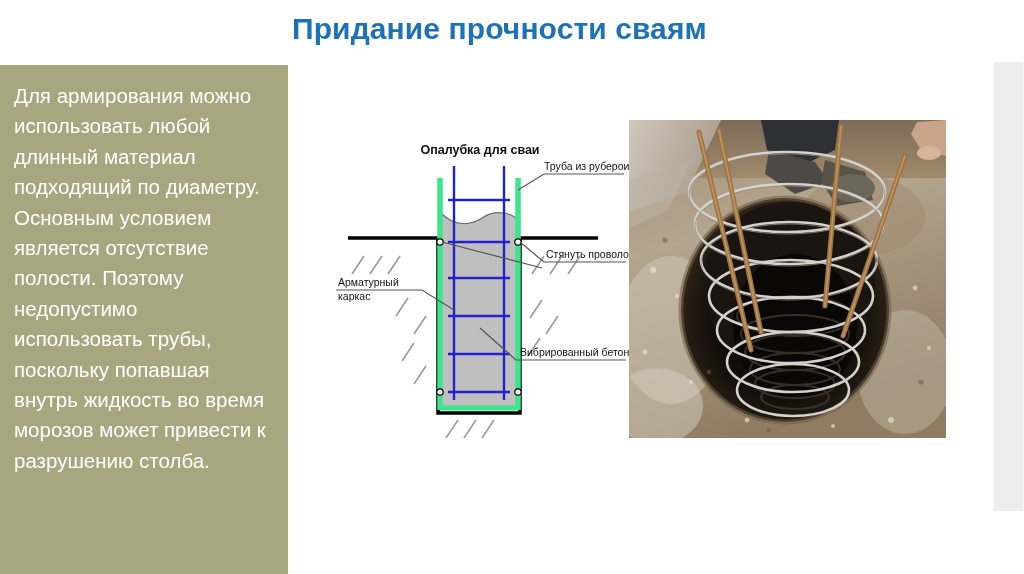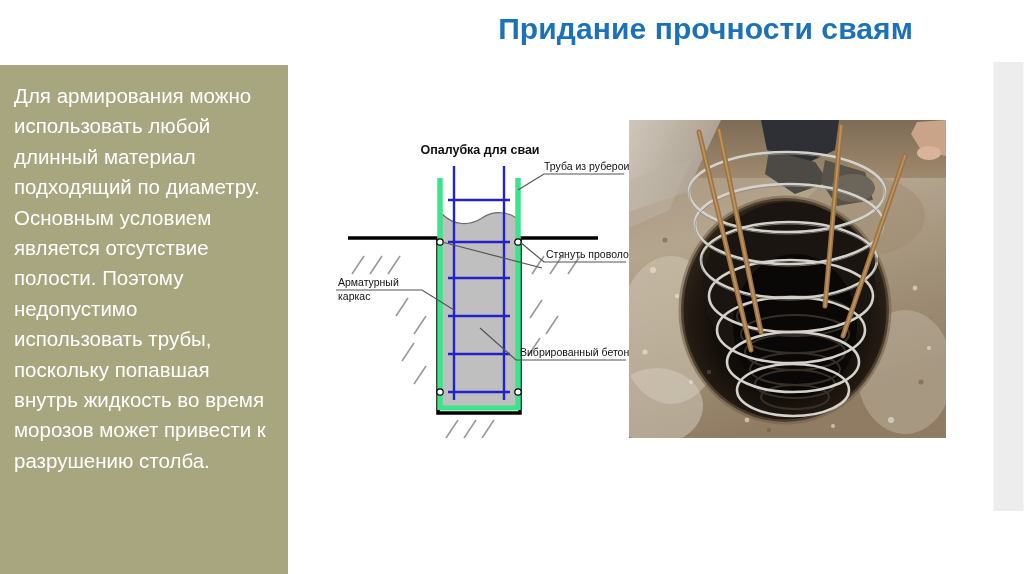--- a/index.html
+++ b/index.html
@@ -15,24 +15,24 @@
 
   .slide {
     position: absolute;
     inset: 0;
     background: #ffffff;
   }
 
   
   .slide-title {
     position: absolute;
-    left: 273px;
+    left: 292px;
     top: 12px;
     width: 640px;
-    text-align: right;
+    text-align: left;
     font-size: 30px;
     font-weight: 600;
     color: #1C72B8;
     letter-spacing: 0.1px;
     white-space: nowrap;
   }
 
   
   .text-panel {
     position: absolute;

